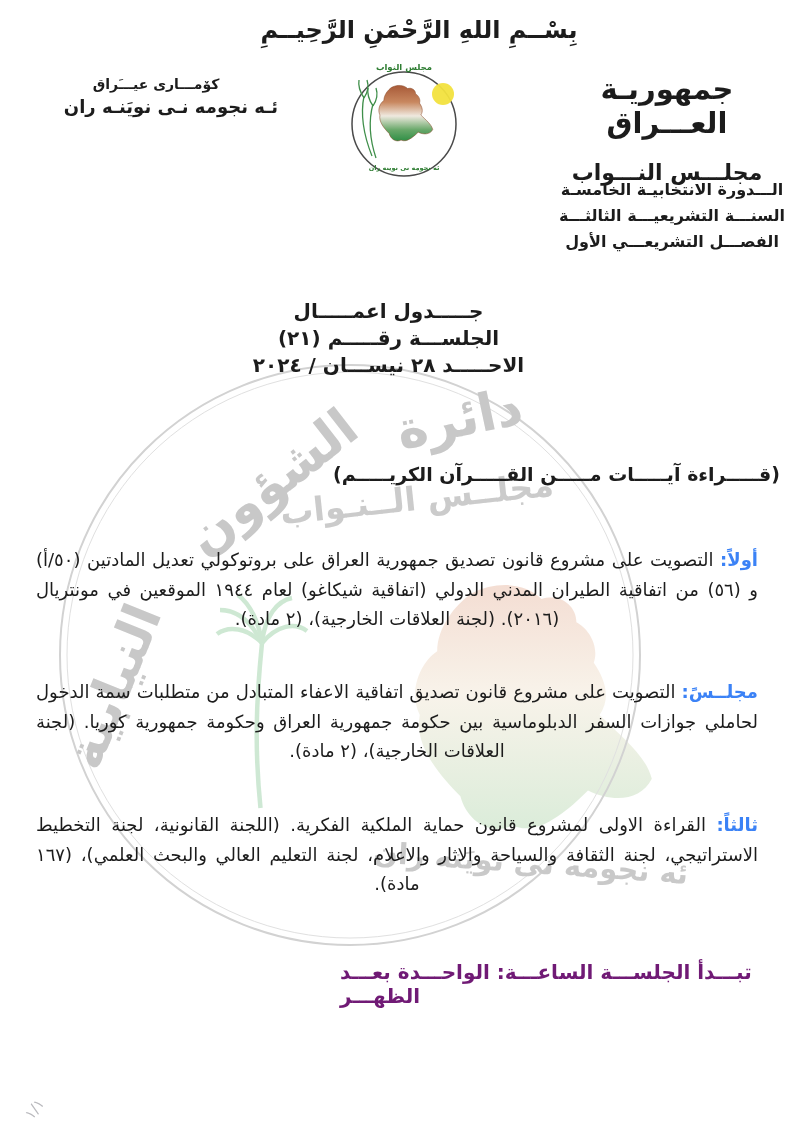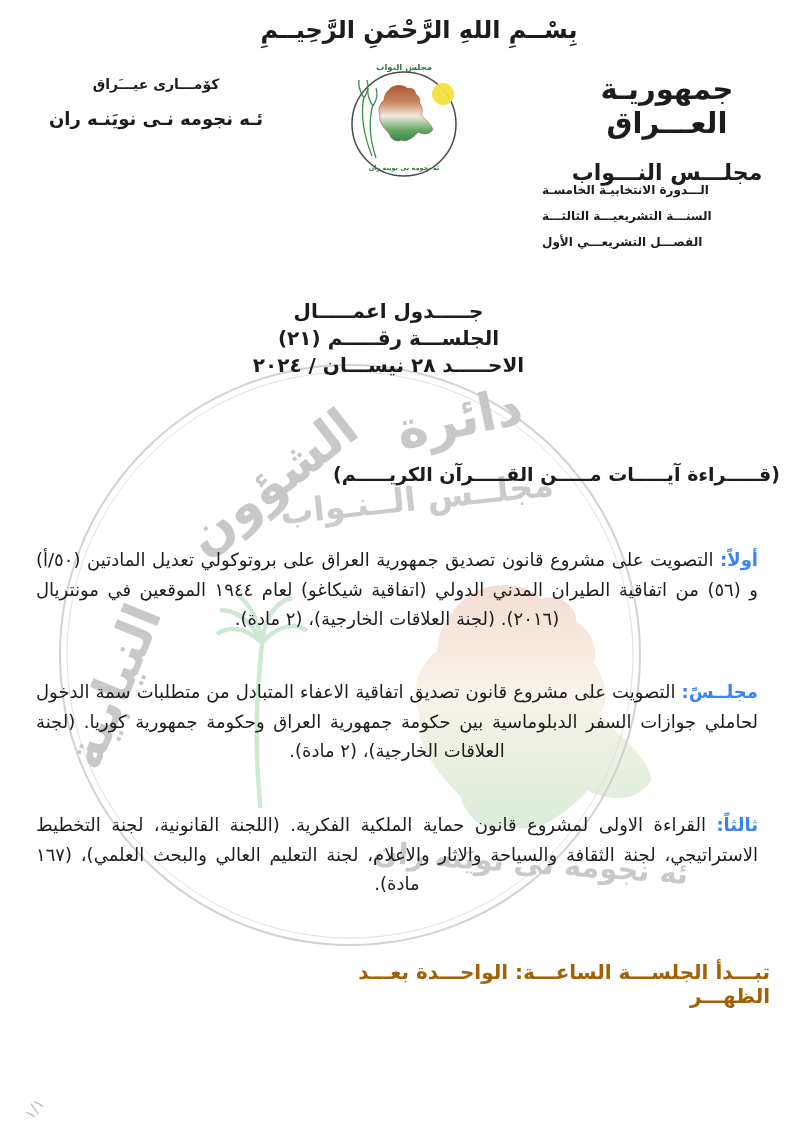--- a/index.html
+++ b/index.html
@@ -11,43 +11,43 @@
   .abs{position:absolute;}
   .basmala{
     top:16px;left:0;right:0;text-align:center;
     font-size:24px;font-weight:bold;direction:rtl;padding-left:44px;
   }
   .hdr-right{top:72px;right:8px;width:238px;text-align:center;font-weight:bold;direction:rtl;}
   .hdr-right .l1{font-size:29px;}
   .hdr-right .l2{font-size:22px;margin-top:20px;}
   .hdr-left{top:76px;left:34px;width:244px;text-align:center;font-weight:bold;direction:rtl;}
   .hdr-left .l1{font-size:14px;}
-  .hdr-left .l2{font-size:18px;margin-top:16px;}
+  .hdr-left .l2{font-size:18px;margin-top:4px;text-align:right;}
   .session-info{
-    top:177px;right:8px;width:244px;text-align:left;font-weight:bold;
-    font-size:12px;line-height:26px;direction:rtl;
+    top:177px;right:0;width:244px;text-align:center;font-weight:bold;
+    font-size:16px;line-height:26px;direction:rtl;
   }
   .title-block{
     top:298px;left:0;right:17px;text-align:center;font-weight:bold;
     font-size:20px;line-height:27px;direction:rtl;
   }
   .quran-line{
     top:463px;right:14px;font-weight:bold;font-size:19px;direction:rtl;
   }
   .agenda-item{
     right:36px;left:36px;direction:rtl;font-size:18px;line-height:29.5px;
     text-align:justify;text-align-last:center;
   }
   #agenda-item-1{top:527px;}
   #agenda-item-2{top:659px;}
   #agenda-item-3{top:792px;}
   .agenda-label{color:#3b82f6;font-weight:bold;}
   .footer-line{
-    top:960px;right:24px;width:430px;text-align:right;
-    color:#a16207;font-weight:bold;font-size:20px;direction:rtl;
+    top:960px;right:24px;width:430px;text-align:left;
+    color:#701a75;font-weight:bold;font-size:20px;direction:rtl;
   }
   .page-num{
     left:24px;top:1100px;color:#b9b9bd;font-size:15px;
     transform:rotate(-52deg);
   }
   #watermark{left:0;top:358px;}
   #logo{left:346px;top:56px;}
   .wm-word{font-weight:bold;font-family:"DejaVu Sans",sans-serif;}
 </style>
 </head>

